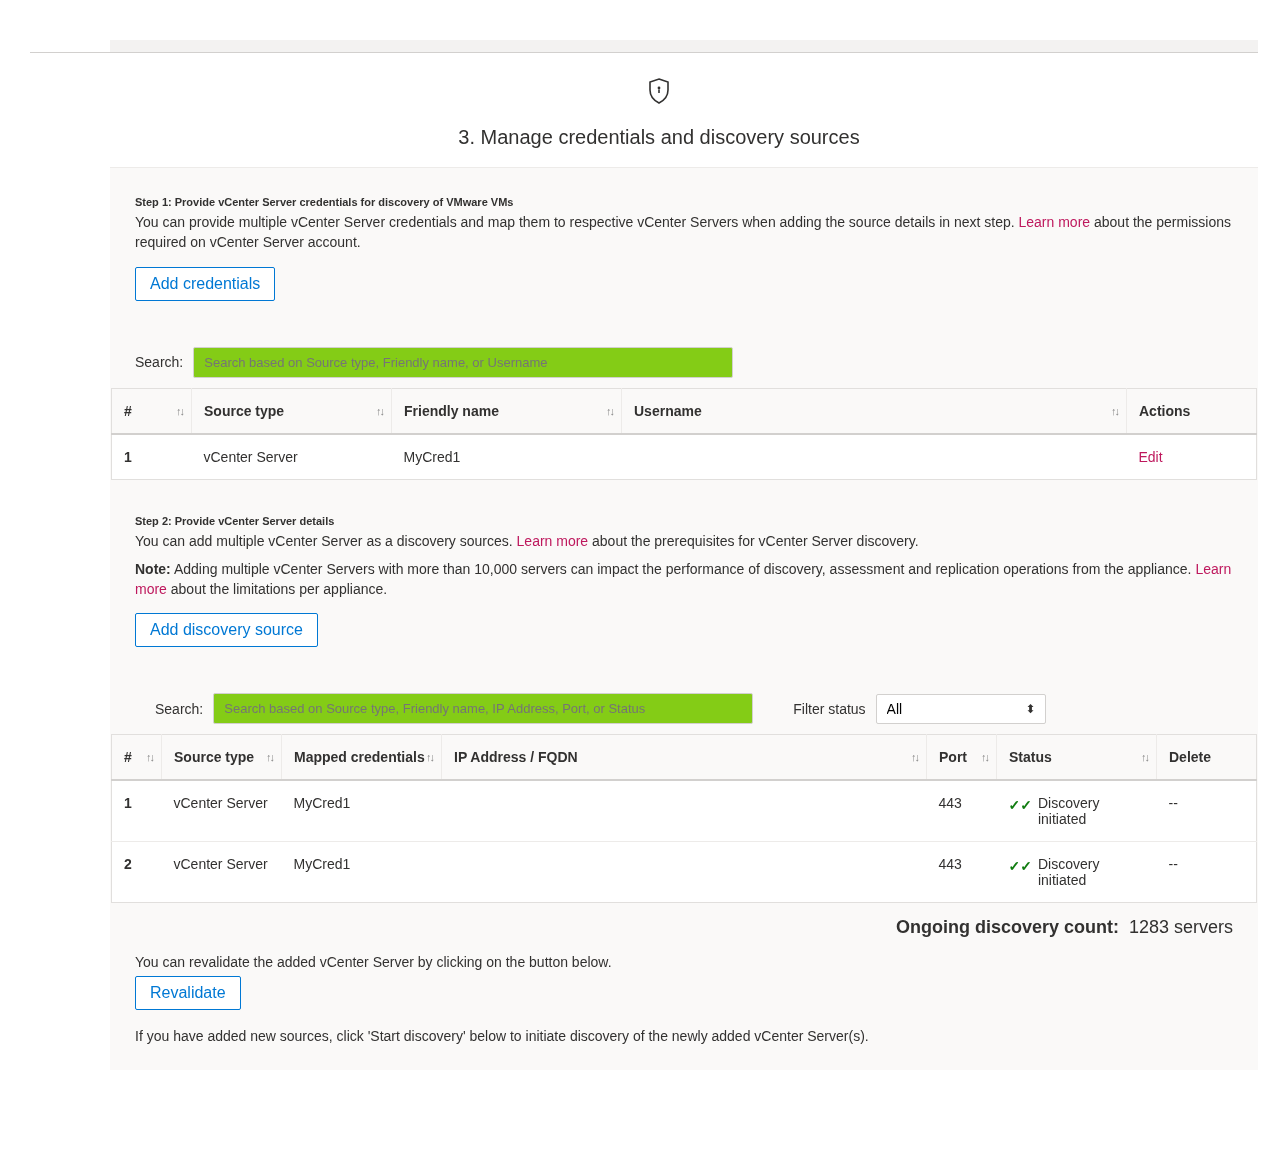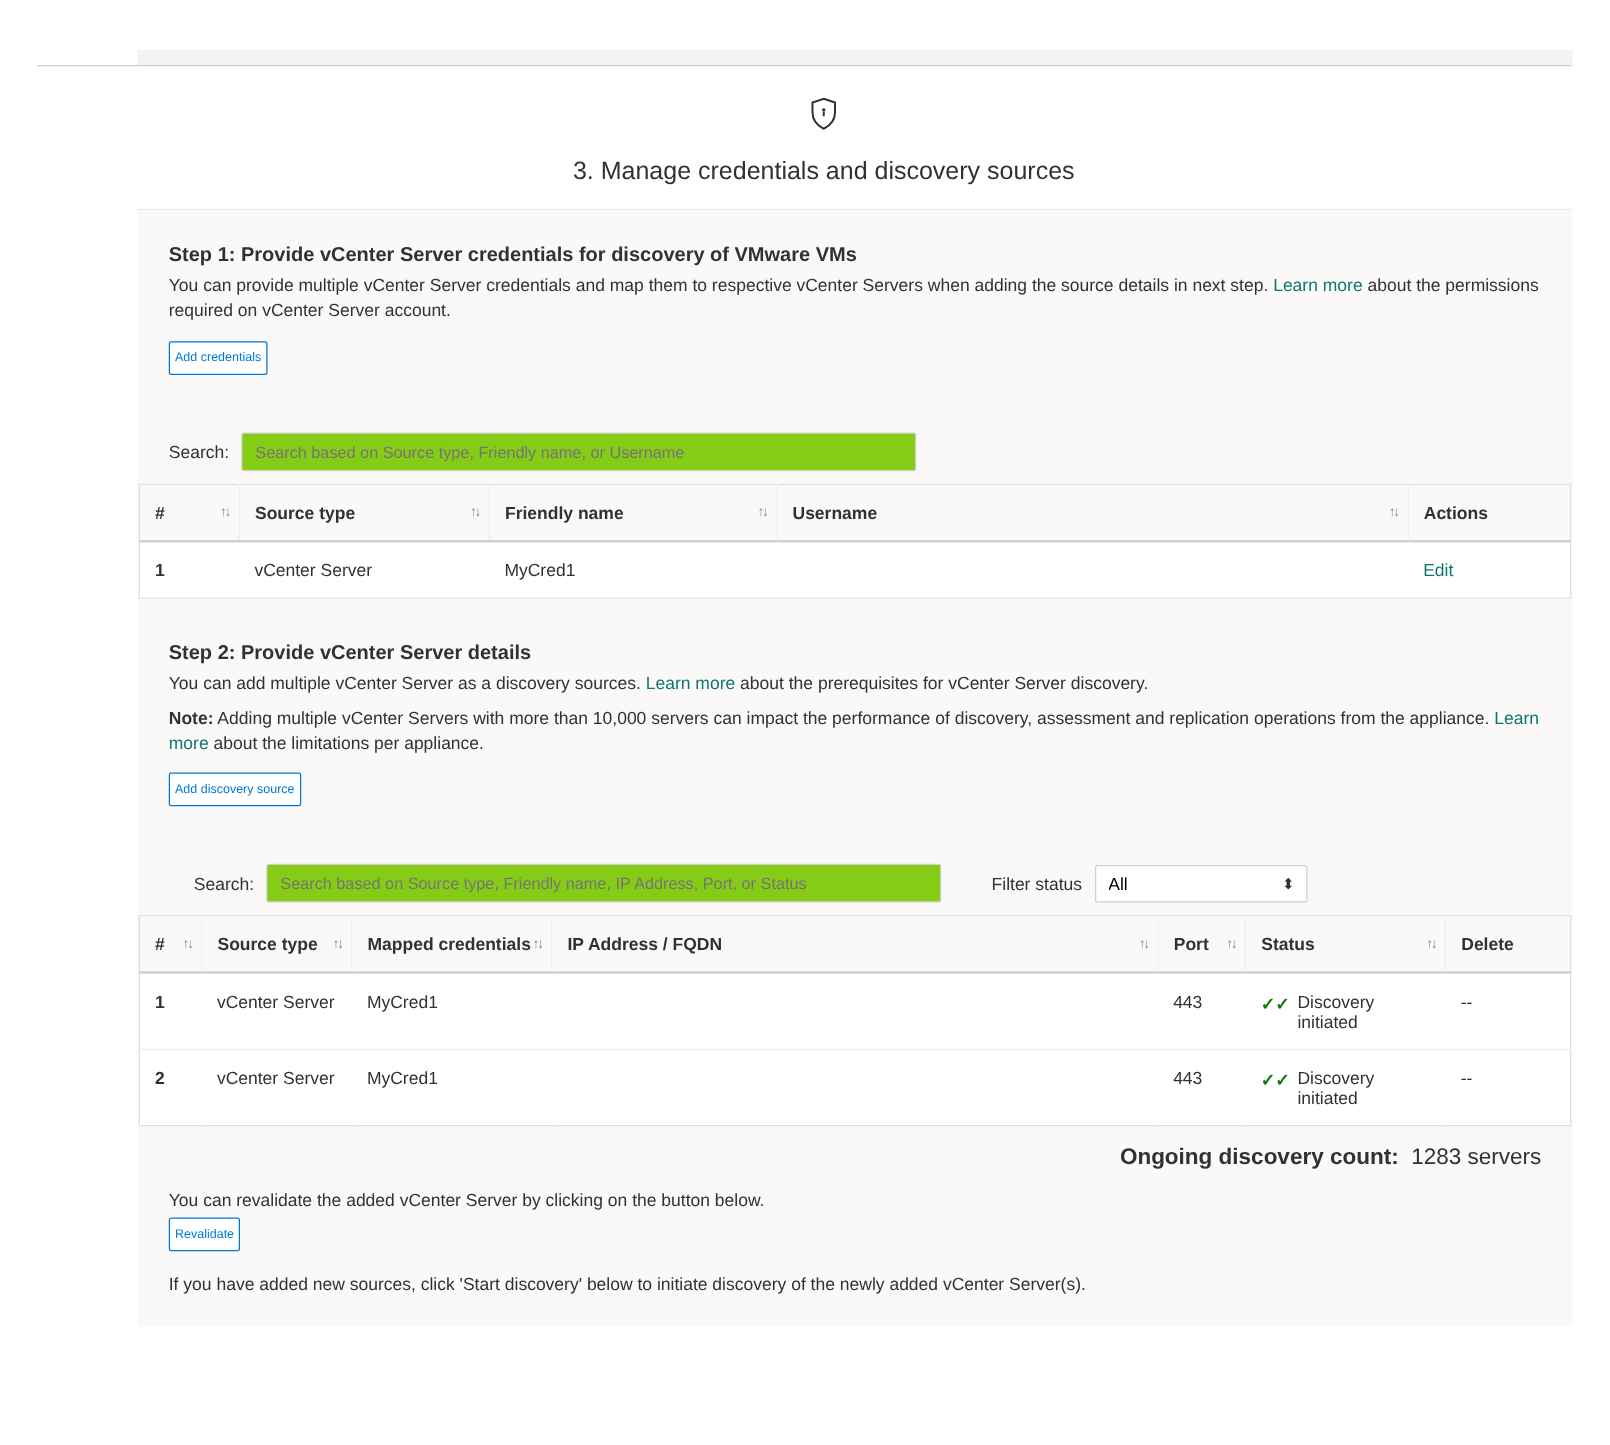--- a/index.html
+++ b/index.html
@@ -45,40 +45,40 @@
     background: #faf9f8;
     border-top: 1px solid #edebe9;
     padding: 28px 0 20px 0;
   }
   .step-block {
     padding: 0 25px;
     margin-bottom: 30px;
   }
   .step-title {
     font-weight: 600;
-    font-size: 16px;
+    font-size: 11px;
     margin: 0 0 4px 0;
   }
   .step-desc {
     font-size: 14px;
     margin: 0 0 14px 0;
     line-height: 1.45;
   }
   a.link {
-    color: #0f766e;
+    color: #be185d;
     text-decoration: none;
     cursor: pointer;
   }
   .btn-outline {
     display: inline-block;
     background: #fff;
     border: 1px solid #0078d4;
     color: #0078d4;
-    padding: 7px 4px;
-    font-size: 10px;
+    padding: 7px 14px;
+    font-size: 16px;
     border-radius: 2px;
     cursor: pointer;
     margin-bottom: 16px;
   }
   .search-row {
     display: flex;
     align-items: center;
     gap: 10px;
     margin-bottom: 4px;
     padding: 0 25px;

